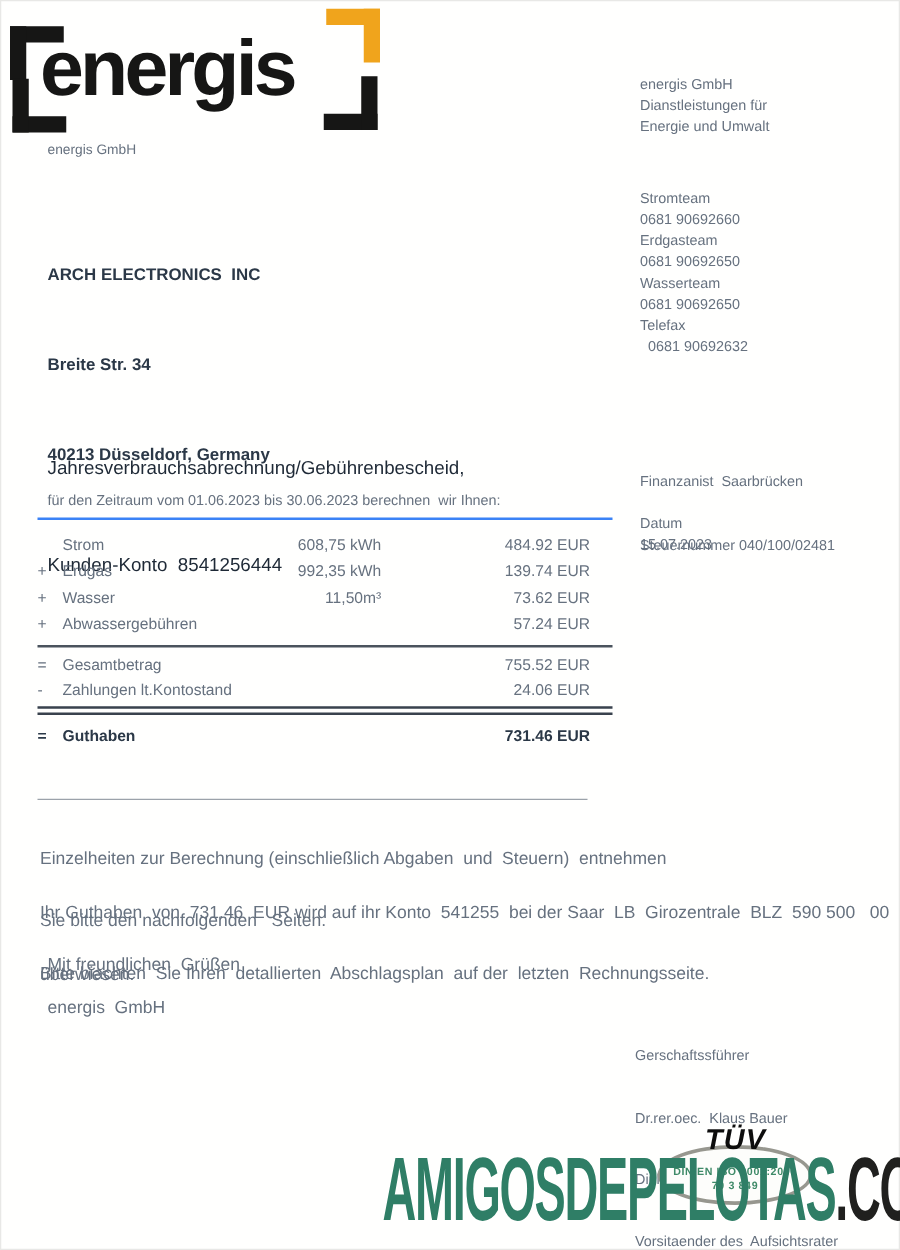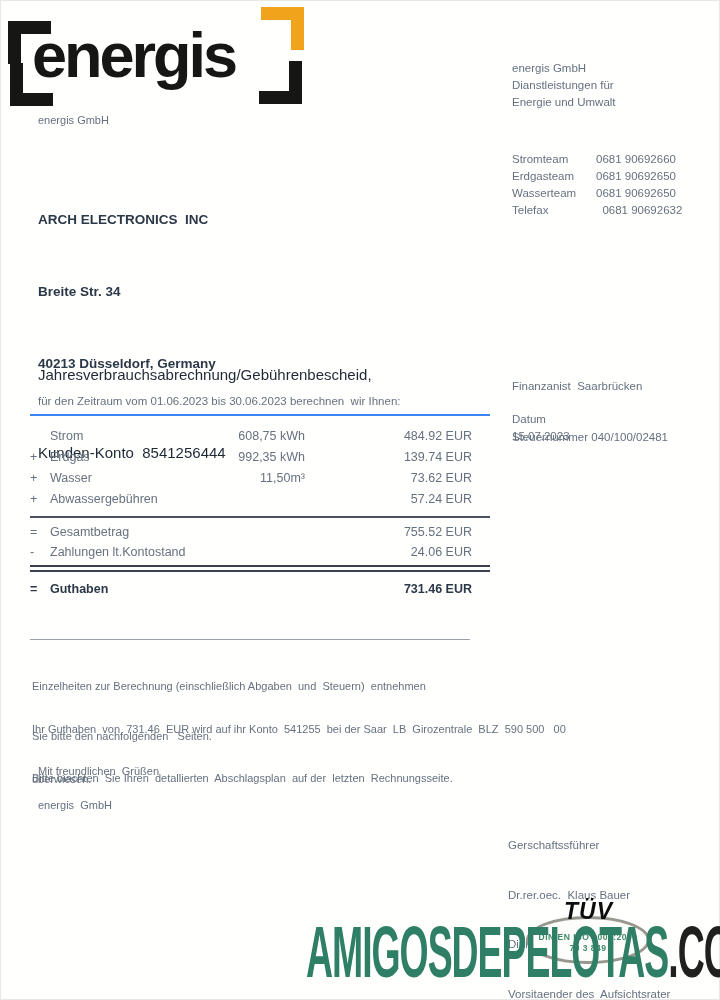--- a/index.html
+++ b/index.html
@@ -18,21 +18,21 @@
   .bracket{position:absolute;width:30px;height:30px;}
   .bracket.tl{left:0;top:16px;border-left:13px solid #161615;border-top:13px solid #161615;}
   .bracket.tr{left:253px;top:2px;border-right:13px solid #f0a41c;border-top:13px solid #f0a41c;}
   .bracket.bl{left:2px;top:58px;border-left:13px solid #161615;border-bottom:13px solid #161615;}
   .bracket.br{left:251px;top:56px;border-right:13px solid #161615;border-bottom:13px solid #161615;}
   .logo-sub{position:absolute;left:38px;top:114px;font-size:11px;color:#66717f;}
 
   
   .sender{position:absolute;left:512px;top:60px;font-size:11.5px;line-height:17px;color:#66717f;}
   .contact{position:absolute;left:512px;top:151px;font-size:11.5px;line-height:17px;color:#66717f;}
-  .contact .crow{display:flex;white-space:pre;}
+  .contact .crow{display:flex;white-space:pre;flex-direction:column;}
   .contact .clabel{width:84px;}
   .finanz{position:absolute;left:512px;top:344px;font-size:11.5px;line-height:17px;color:#66717f;white-space:pre;}
   .datum{position:absolute;left:512px;top:411px;font-size:11.5px;line-height:17px;color:#66717f;}
   .refblock{position:absolute;left:512px;top:459px;font-size:11.5px;line-height:17px;color:#66717f;}
   .refblock .b{color:#2b3847;font-weight:bold;}
   .notice{position:absolute;left:512px;top:613px;font-size:11.5px;line-height:17px;color:#66717f;}
   .mgmt{position:absolute;left:508px;top:804px;font-size:11.5px;line-height:16.5px;color:#66717f;white-space:pre;}
 
   
   .address{position:absolute;left:38px;top:160px;font-size:13.5px;line-height:24px;font-weight:bold;color:#2b3847;white-space:pre;}
@@ -48,21 +48,21 @@
   .trows{padding-top:9px;}
   .rule-mid{margin-top:7px;height:0;border-top:2px solid #4a535d;}
   .totrows{padding-top:4px;}
   .totrows .trow{height:20px;}
   .rule-double{margin-top:3px;height:3px;border-top:2px solid #39424d;border-bottom:2px solid #39424d;}
   .balrow{margin-top:6px;font-weight:bold;color:#2b3847;}
   .balrow .amt{color:#2b3847;}
 
   
   .rule-thin{position:absolute;left:30px;top:639px;width:440px;border-top:1px solid #9ba2aa;}
-  .para{position:absolute;font-size:11px;line-height:16.5px;color:#66717f;white-space:pre;}
+  .para{position:absolute;font-size:14px;line-height:16.5px;color:#66717f;white-space:pre;}
   .para1{left:32px;top:645px;}
   .para2{left:32px;top:688px;}
   .para3{left:32px;top:737px;}
   .closing1{left:38px;top:763px;}
   .closing2{left:38px;top:797px;}
 
   
   .seal{position:absolute;left:526px;top:896px;width:140px;height:70px;z-index:1;}
   .seal-ellipse{position:absolute;left:0;top:20px;width:118px;height:42px;
     border:3px solid #97978f;border-radius:50%;background:#fdfdfb;}

